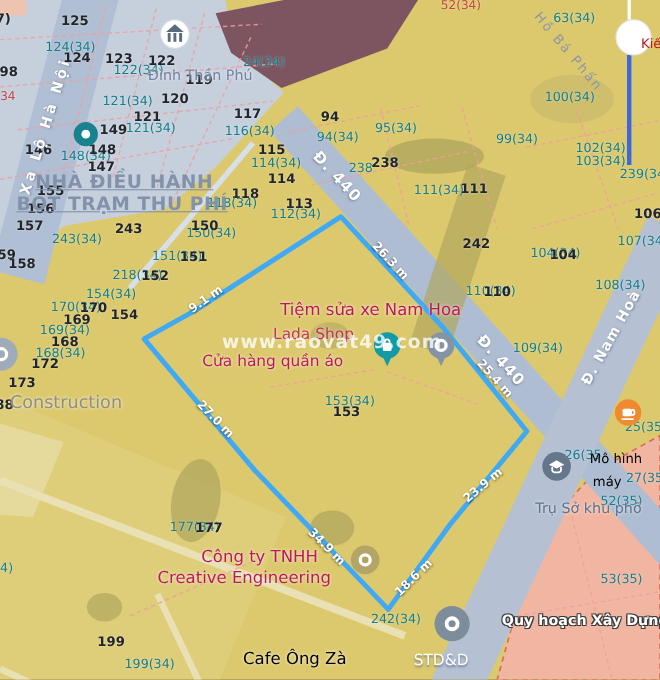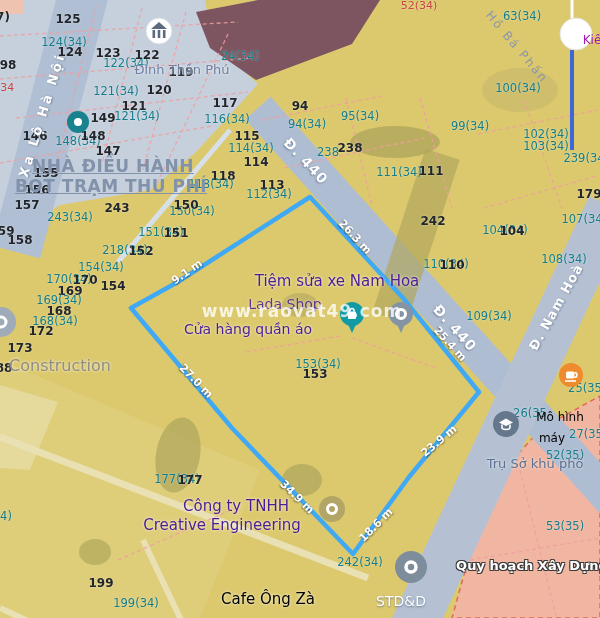--- a/index.html
+++ b/index.html
@@ -13,21 +13,21 @@
   [data-repeat] span{position:absolute;white-space:nowrap;transform:translate(-50%,-50%);
        text-shadow:0 0 2px rgba(255,255,255,.55);}
   #parcel-layer span{color:#147d8a;font-size:11.5px;}
   #parcel-layer span.k-b{color:#22252a;font-weight:bold;font-size:12px;}
   #parcel-layer span.k-t{color:#147d8a;}
   #parcel-layer span.k-r{color:#c64545;font-size:11px;}
   #measure-layer{z-index:4;}
   #measure-layer span{color:#fff;font-weight:bold;font-size:11px;
        text-shadow:0 1px 2px rgba(0,0,0,.6);}
   
-  .poi{color:#4c1d95;font-size:14px;text-shadow:0 0 3px rgba(255,255,255,.9);}
+  .poi{color:#be185d;font-size:14px;text-shadow:0 0 3px rgba(255,255,255,.9);}
   .poi-lg{font-size:15px;}
   .poi-orange{color:#000000;font-weight:500;}
   .poi-blue{color:#7081a3;}
   .street{color:#fff;font-weight:bold;font-size:13px;letter-spacing:1px;
        text-shadow:0 1px 2px rgba(90,105,130,.8);}
   .caps{color:#8292ab;font-size:17px;font-weight:bold;letter-spacing:.5px;text-decoration:underline;}
   .banner{position:absolute;left:262px;top:38px;height:58px;padding:0 15px;
        background:#e8252a;border-radius:9px;color:#fff;font-weight:bold;
        font-size:30px;line-height:58px;z-index:8;box-shadow:0 1px 3px rgba(0,0,0,.25);}
   .watermark{position:absolute;left:302px;top:311px;transform:translate(-50%,-50%);
@@ -92,21 +92,21 @@
       <span class="k-t" style="left: 116px; top: 91px;">121(34)</span>
       <span class="k-b" style="left: 159px; top: 90px;">120</span>
       <span class="k-b" style="left: 134px; top: 106px;">121</span>
       <span class="k-t" style="left: 137px; top: 116px;">121(34)</span>
       <span class="k-b" style="left: 103px; top: 118px;">149</span>
       <span class="k-b" style="left: 8px; top: 65px;">98</span>
       <span class="k-r" style="left: 5px; top: 87px;">(34</span>
       <span class="k-b" style="left: 35px; top: 136px;">146</span>
       <span class="k-t" style="left: 78px; top: 141px;">148(34)</span>
       <span class="k-b" style="left: 93px; top: 136px;">148</span>
-      <span class="k-b" style="left: 92px; top: 151px; margin-left: 16px;">147</span>
+      <span class="k-b" style="left: 92px; top: 151px;">147</span>
       <span class="k-b" style="left: 225px; top: 103px;">117</span>
       <span class="k-t" style="left: 227px; top: 119px;">116(34)</span>
       <span class="k-b" style="left: 247px; top: 136px;">115</span>
       <span class="k-t" style="left: 251px; top: 148px;">114(34)</span>
       <span class="k-b" style="left: 256px; top: 162px;">114</span>
       <span class="k-b" style="left: 223px; top: 176px;">118</span>
       <span class="k-t" style="left: 211px; top: 184px;">118(34)</span>
       <span class="k-b" style="left: 272px; top: 185px;">113</span>
       <span class="k-t" style="left: 269px; top: 194px;">112(34)</span>
       <span class="k-b" style="left: 46px; top: 173px;">155</span>
@@ -141,21 +141,21 @@
       <span class="k-t" style="left: 307px; top: 124px;">94(34)</span>
       <span class="k-t" style="left: 360px; top: 116px;">95(34)</span>
       <span class="k-t" style="left: 470px; top: 126px;">99(34)</span>
       <span class="k-t" style="left: 546px; top: 122px; margin-top: 12px;">102(34)</span>
       <span class="k-t" style="left: 546px; top: 146px;">103(34)</span>
       <span class="k-t" style="left: 584px; top: 158px;">239(34</span>
       <span class="k-t" style="left: 328px; top: 152px;">238</span>
       <span class="k-b" style="left: 350px; top: 148px;">238</span>
       <span class="k-t" style="left: 399px; top: 172px;">111(34)</span>
       <span class="k-b" style="left: 411px; top: 171px; margin-left: 20px;">111</span>
-      <span class="k-b" style="left: 589px; top: 194px;">179</span>
+      <span class="k-b" style="left: 589px; top: 194px;">106</span>
       <span class="k-t" style="left: 582px; top: 219px;">107(34</span>
       <span class="k-b" style="left: 433px; top: 221px;">242</span>
       <span class="k-t" style="left: 505px; top: 230px;">104(34)</span>
       <span class="k-b" style="left: 512px; top: 231px;">104</span>
       <span class="k-t" style="left: 446px; top: 264px;">110(34)</span>
       <span class="k-b" style="left: 452px; top: 265px;">110</span>
       <span class="k-t" style="left: 564px; top: 259px;">108(34)</span>
       <span class="k-t" style="left: 489px; top: 316px;">109(34)</span>
       <span class="k-t" style="left: 318px; top: 364px;">153(34)</span>
       <span class="k-b" style="left: 315px; top: 374px;">153</span>
@@ -194,21 +194,21 @@
   <div class="lbl poi poi-lg" style="left:337px;top:281px;">Tiệm sửa xe Nam Hoa</div>
   <div class="lbl poi" style="left:285px;top:304px;opacity:.85;">Lada Shop</div>
   <div class="lbl poi" style="left:248px;top:329px;">Cửa hàng quần áo</div>
   <div class="lbl poi poi-lg" style="left:236px;top:506px;">Công ty TNHH</div>
   <div class="lbl poi poi-lg" style="left:222px;top:525px;">Creative Engineering</div>
   <div class="lbl poi poi-lg poi-orange" style="left:268px;top:599px;">Cafe Ông Zà</div>
   <div class="lbl" style="left:401px;top:601px;color:#fff;font-size:14px;font-weight:500;text-shadow:0 1px 2px rgba(90,105,130,.8);">STD&amp;D</div>
   <div class="lbl" style="left:535px;top:463px;color:#5e7190;font-size:13px;text-shadow:0 0 3px rgba(255,255,255,.8);">Trụ Sở khu phố</div>
   <div class="lbl poi-orange lbl" style="left:560px;top:417px;font-size:12px;position:absolute;">Mô hình</div>
   <div class="lbl poi-orange lbl" style="left:552px;top:438px;font-size:12px;position:absolute;">máy</div>
-  <div class="lbl" style="left:592px;top:40px;color:#a21caf;font-size:12px;">Kiế</div>
+  <div class="lbl" style="left:592px;top:40px;color:#b91c1c;font-size:12px;">Kiế</div>
   <div class="lbl outline-lbl" style="left:532px;top:565px;">Quy hoạch Xây Dựng</div>
 
   <div class="icon" style="left:159px;top:31px;">
     <svg width="28" height="28" viewBox="0 0 28 28">
       <circle cx="14" cy="14" r="13" fill="#fff" stroke="#d9dde2" stroke-width="1"></circle>
       <path d="M6,12 L14,5 L22,12 Z" fill="#5a6b7e"></path>
       <rect x="7.5" y="13" width="2.6" height="8" fill="#5a6b7e"></rect>
       <rect x="12.7" y="13" width="2.6" height="8" fill="#5a6b7e"></rect>
       <rect x="17.9" y="13" width="2.6" height="8" fill="#5a6b7e"></rect>
     </svg>

